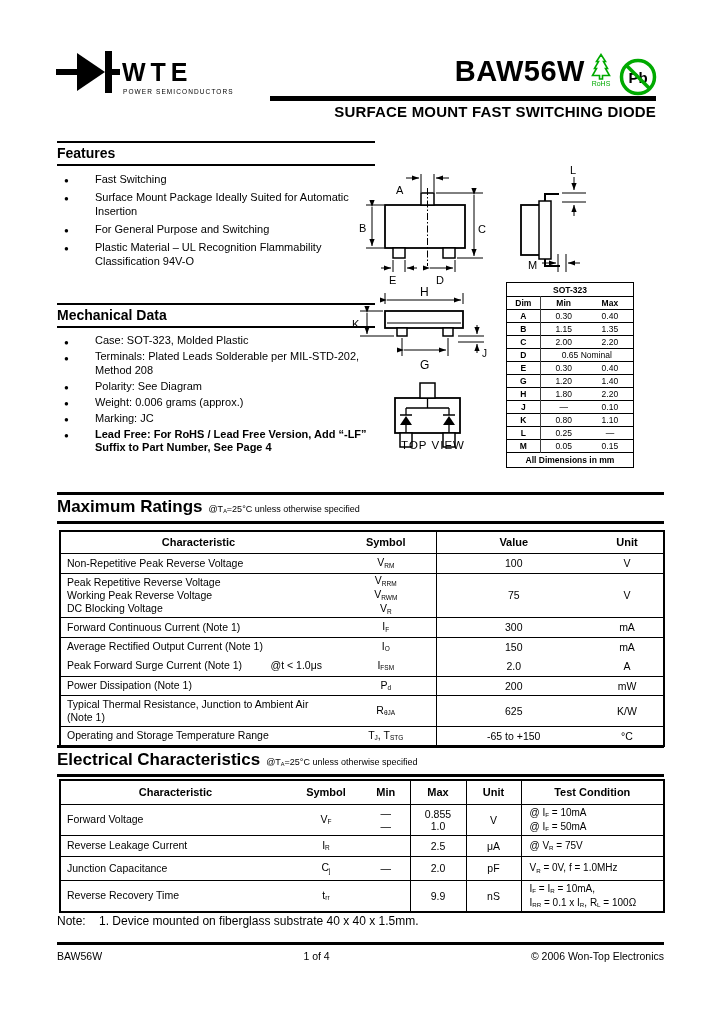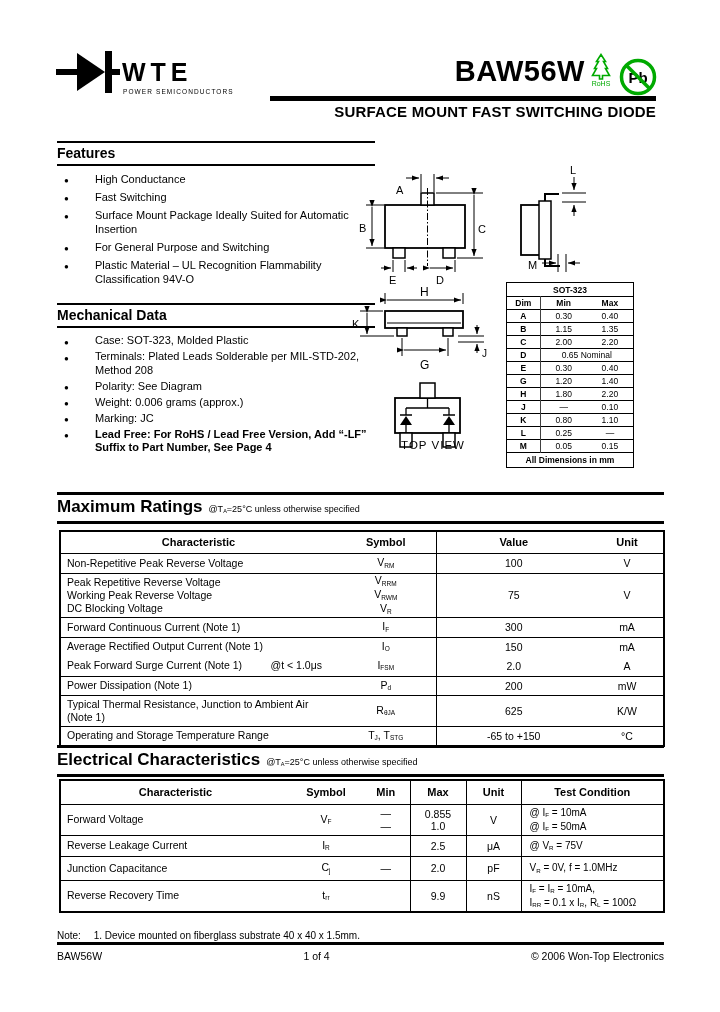--- a/index.html
+++ b/index.html
@@ -49,21 +49,21 @@
   table.rt th { font-size:11px; font-weight:bold; text-align:center; border-top:none; }
   .c-char { text-align:left; font-size:10.5px; padding:2px 4px 2px 6px !important; line-height:13px; }
   .c-sym  { text-align:center; font-size:10.5px; line-height:13px; }
   .c-val  { text-align:center; font-size:10.5px; }
   .c-unit { text-align:center; font-size:10.5px; }
   .vline  { border-left:1.5px solid #000 !important; }
   tr.merge td { border-top:none !important; }
   .split { display:flex; justify-content:space-between; padding-right:10px; }
   .c-test { text-align:left; font-size:10px; padding:1px 2px 1px 8px !important; line-height:13px; }
 
-  .note-line { font-size:10px;margin-top:16px; }
+  .note-line { font-size:12px; }
   .foot-rule { background:#000; }
   .foot-row { display:flex; justify-content:space-between; font-size:10.5px; }
 
   svg text { font-family:"Liberation Sans", sans-serif; fill:#000; }
   .topview-label { font-size:11.5px; letter-spacing:1px; text-align:center; }
 </style>
 </head>
 <body>
 
 <div class="page">
@@ -89,21 +89,20 @@
     <text x="20" y="25.5" text-anchor="middle" font-size="15" font-weight="bold">Pb</text>
     <line x1="8" y1="8" x2="32" y2="32" stroke="#00aa00" stroke-width="3.5"></line>
   </svg>
 
   <div class="abs hdr-bar" style="left:270px; top:96px; width:386px; height:5px;"></div>
   <div class="abs hdr-subtitle" style="left:270px; top:103px; width:386px;">SURFACE MOUNT FAST SWITCHING DIODE</div>
 
   <div class="abs" style="left:57px; top:141px; width:318px;">
     <div class="sec-title">Features</div>
     <ul class="blist">
-      <li>High Conductance</li>
       <li>Fast Switching</li>
       <li>Surface Mount Package Ideally Suited for Automatic Insertion</li>
       <li>For General Purpose and Switching</li>
       <li>Plastic Material – UL Recognition Flammability Classification 94V-O</li>
     </ul>
   </div>
 
   <div class="abs" style="left:57px; top:303px; width:318px;">
     <div class="sec-title">Mechanical Data</div>
     <ul class="blist tight">

